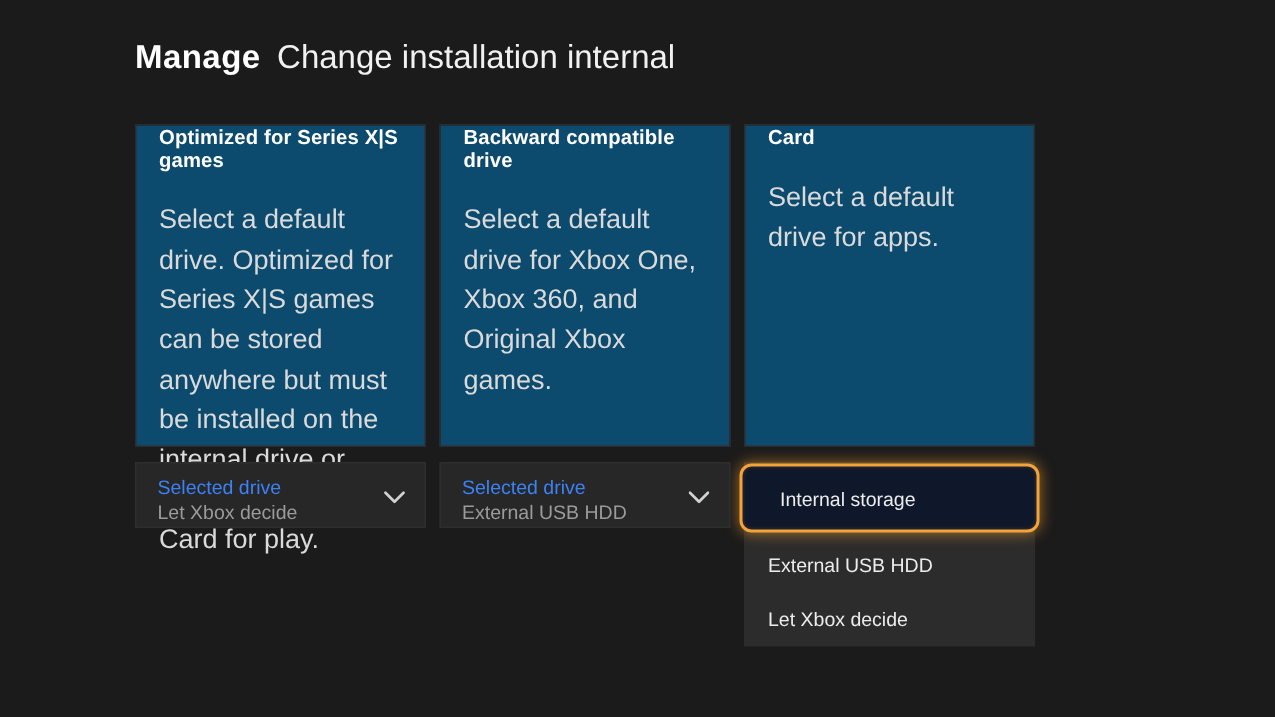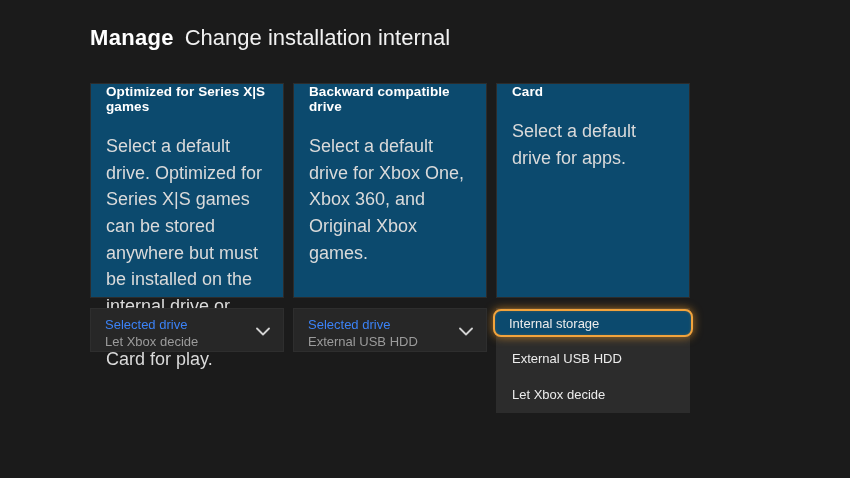--- a/index.html
+++ b/index.html
@@ -65,26 +65,26 @@
     padding: 0 0 1px 0;
   }
   .option {
     height: 36px;
     display: flex; align-items: center;
     padding: 0 16px;
     font-size: 13px; color: #ececec;
     cursor: pointer;
   }
   .option.active {
-    height: 28px;
-    background: #0c4a6e;
+    height: 46px;
+    background: #0f172a;
     border: 2px solid #f2a33c;
     border-radius: 8px;
     margin: 1px -3px 3px -3px;
-    padding: 0 14px;
+    padding: 0 25px;
     box-shadow: 0 0 9px 1px rgba(242, 156, 40, 0.55),
                 inset 0 0 3px rgba(242, 156, 40, 0.25);
   }
 </style>
 </head>
 <body>
 
 <div class="page">
 
   <div class="page-title">

